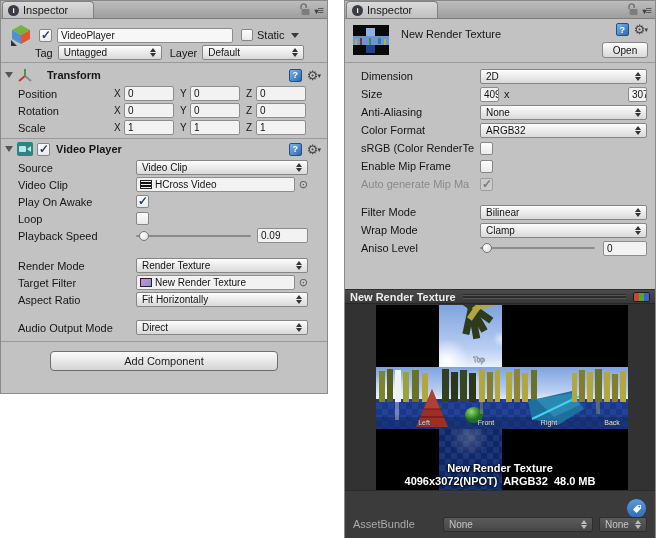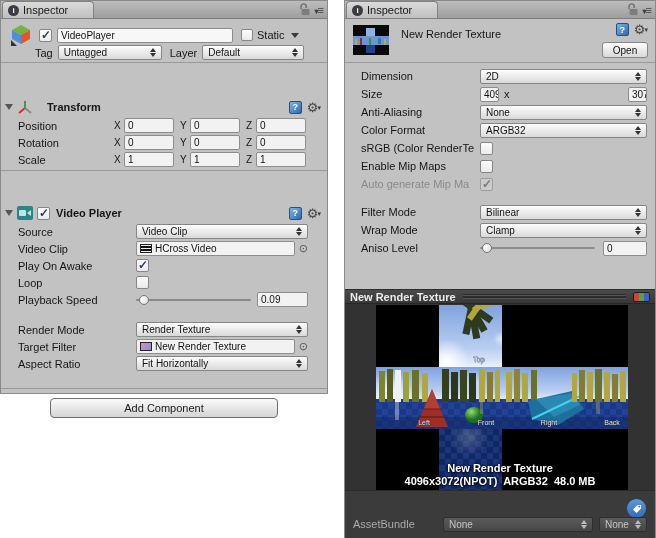--- a/index.html
+++ b/index.html
@@ -60,21 +60,21 @@
   .divider { border-top:1px solid #9a9a9a; height:1px; }
 
   
   .go-header { height:44px; border-bottom:1px solid #9a9a9a; position:relative; }
   .go-row1 { position:absolute; left:8px; top:4px; right:6px; display:flex; align-items:center; }
   .cube-wrap { position:relative; width:24px; height:24px; flex-shrink:0; }
   .go-row2 { position:absolute; left:0; top:26px; right:6px; display:flex; align-items:center; }
   .prow { display:flex; align-items:center; height:17px; padding:0 19px 0 17px; }
   .prow .lbl { width:118px; flex-shrink:0; }
   .prow .ctrl { flex:1; display:flex; align-items:center; min-width:0; }
-  .comp-header { display:flex; align-items:center; height:20px; padding:0 6px 0 4px;margin-top:32px; }
+  .comp-header { display:flex; align-items:center; height:20px; padding:0 6px 0 4px; }
   .comp-header .title { font-weight:bold; margin-left:6px; }
   .comp-header .hdr-icons { margin-left:auto; display:flex; align-items:center; gap:5px; }
   .trow { display:flex; align-items:center; height:17px; padding:0 21px 0 17px; }
   .trow .lbl { width:96px; flex-shrink:0; }
   .axgrp { flex:1; display:flex; align-items:center; min-width:0; }
   .axgrp .ax { width:10px; flex-shrink:0; font-size:10px; }
   .axgrp .field { flex:1; }
   .axgrp + .axgrp { margin-left:6px; }
   .mini-icon { width:12px; height:9px; flex-shrink:0; margin-right:3px; border:1px solid #222; }
   .film-icon { background:repeating-linear-gradient(to bottom,#eee 0 1px,#111 1px 3px); background-color:#111; }
@@ -330,20 +330,32 @@
         <span>Fit Horizontally</span>
         <span class="dd-arrows">
               <span class="dda up"></span>
               <span class="dda down"></span>
             </span>
       </div>
         </div>
     </div>
 
     <div style="height:11px;"></div>
+    <div class="prow">
+      <span class="lbl">Audio Output Mode</span>
+      <div class="ctrl">
+          <div class="dropdown" style="flex:1;">
+        <span>Direct</span>
+        <span class="dd-arrows">
+              <span class="dda up"></span>
+              <span class="dda down"></span>
+            </span>
+      </div>
+        </div>
+    </div>
   </div>
 
   <div class="divider" style="margin-top:5px;"></div>
   <button id="add-component">Add Component</button>
 </div>
 
 <div id="right-panel" class="panel">
   <div class="tabbar">
     <div class="tab">
       <span class="info-icon">i</span>
@@ -426,21 +438,21 @@
       </div>
         </div>
     </div>
     <div class="rrow">
       <span class="lbl">sRGB (Color RenderTe</span>
       <div class="ctrl">
           <span class="cb"></span>
         </div>
     </div>
     <div class="rrow">
-      <span class="lbl">Enable Mip Maps</span>
+      <span class="lbl">Enable Mip Frame</span>
       <div class="ctrl">
           <span class="cb"></span>
         </div>
     </div>
     <div class="rrow disabled">
       <span class="lbl">Auto generate Mip Ma</span>
       <div class="ctrl">
           <span class="cb checked disabled"></span>
         </div>
     </div>

